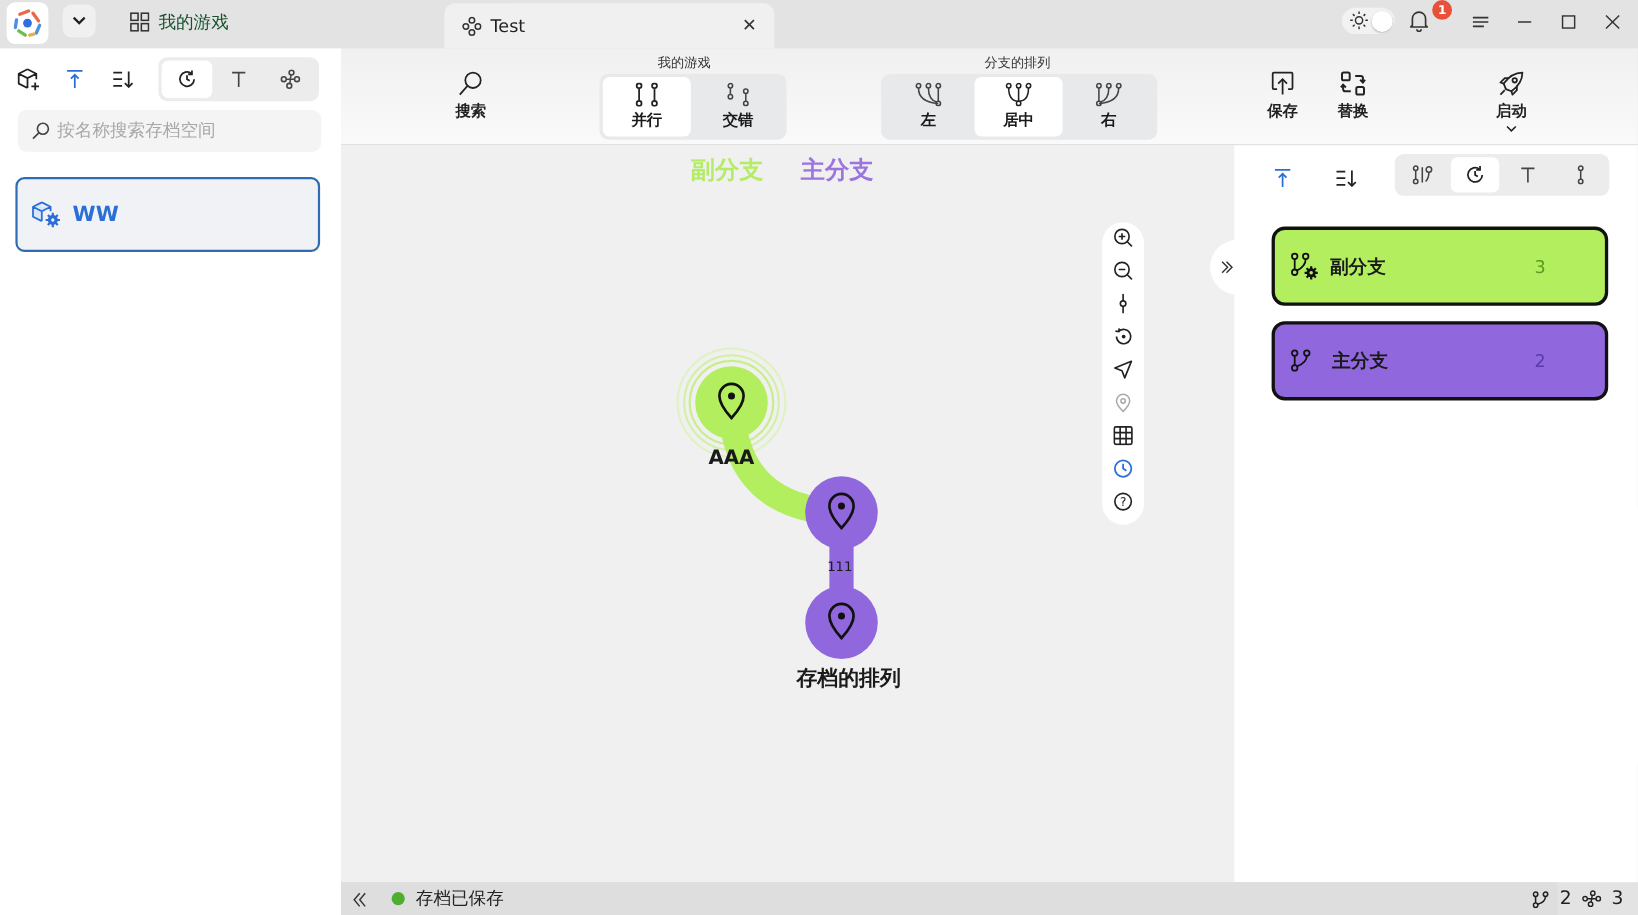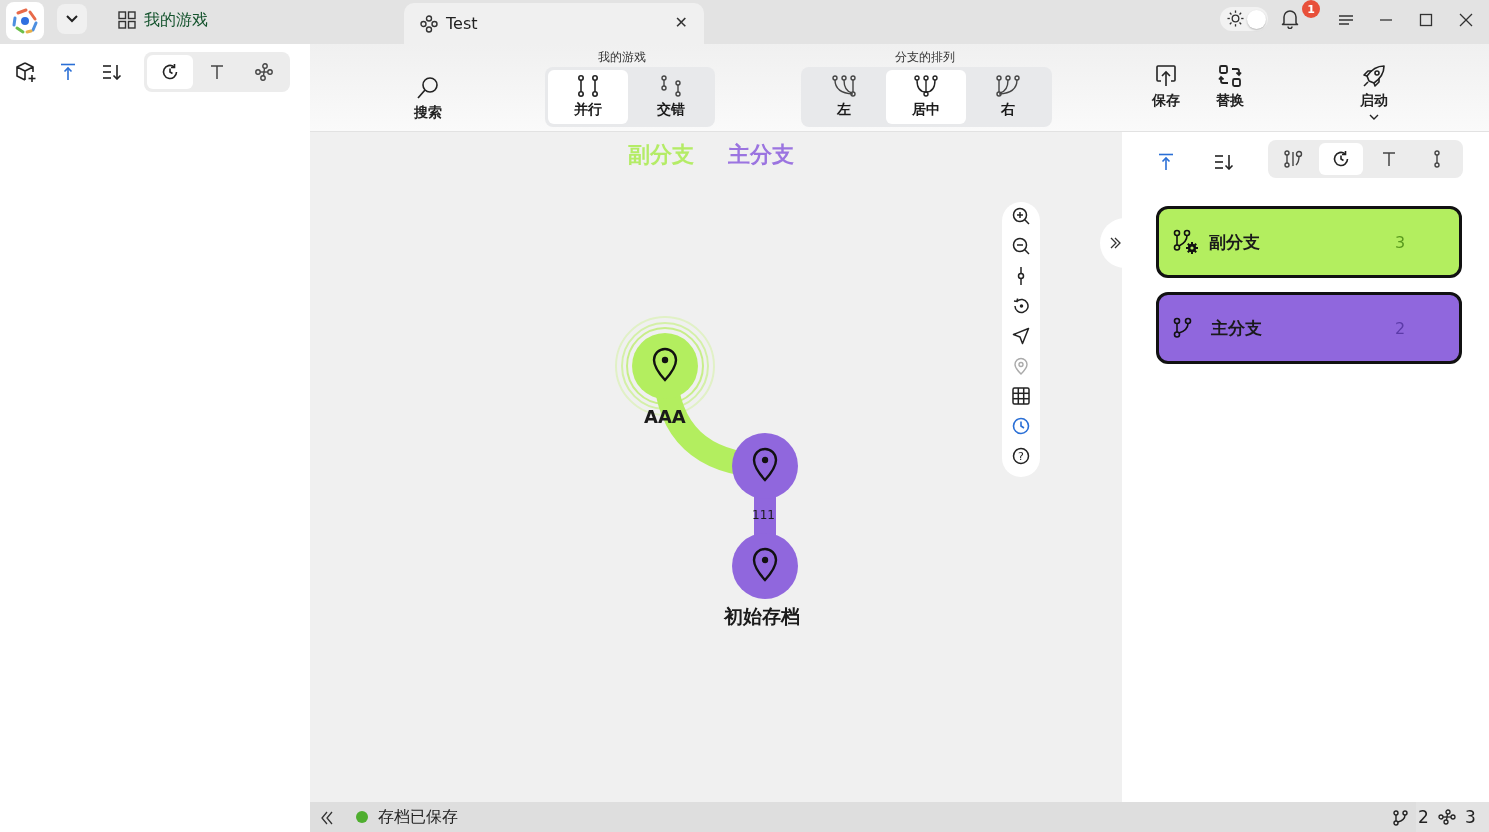--- a/index.html
+++ b/index.html
@@ -205,24 +205,47 @@
             <circle cx="11" cy="3" r="2.2"></circle>
             <circle cx="4" cy="9" r="2.2"></circle>
             <circle cx="16" cy="9" r="2.2"></circle>
             <circle cx="9" cy="15" r="2.2"></circle>
             <line x1="6.2" y1="9" x2="13.8" y2="9"></line>
             <line x1="10.5" y1="5.2" x2="9.5" y2="12.8"></line>
           </g>
       </svg>
     </div>
   </div>
+  <div class="search-box">
+    <svg width="18" height="18" viewBox="0 0 18 18">
+      <circle cx="11" cy="7" r="5" stroke="#444" fill="none" stroke-width="1.5"></circle>
+        <line x1="7.5" y1="10.5" x2="2" y2="16" stroke="#444" stroke-width="1.5"></line>
+    </svg>
+    <span>按名称搜索存档空间</span>
+  </div>
+  <div class="ws-card">
+    <svg width="28" height="26" viewBox="0 0 28 26">
+      <path d="M10 2 L18 6 L18 10 M10 2 L2 6 L2 15 L10 19 M2 6 L10 10 L18 6 M10 10 L10 19" stroke="#2a6fd6" fill="#dbe7f8" stroke-width="1.6" stroke-linejoin="round"></path>
+      <circle cx="20" cy="18" r="4.5" fill="#2a6fd6"></circle>
+      <circle cx="20" cy="18" r="1.6" fill="#f0f2f5"></circle>
+      <g stroke="#2a6fd6" stroke-width="2">
+          <line x1="20" y1="11.5" x2="20" y2="24.5"></line>
+          <line x1="13.5" y1="18" x2="26.5" y2="18"></line>
+          <line x1="15.5" y1="13.5" x2="24.5" y2="22.5"></line>
+          <line x1="24.5" y1="13.5" x2="15.5" y2="22.5"></line>
+        </g>
+      <circle cx="20" cy="18" r="3.5" fill="#2a6fd6"></circle>
+        <circle cx="20" cy="18" r="1.5" fill="#f0f2f5"></circle>
+    </svg>
+    <span class="label">WW</span>
+  </div>
 </div>
 
 <div class="toolbar">
-  <div class="tb-btn" style="left:104px; top:32px;">
+  <div class="tb-btn" style="left:104px; top:20px;">
     <svg width="24" height="24" viewBox="0 0 24 24">
       <circle cx="14" cy="9" r="7" stroke="#222" fill="none" stroke-width="1.6"></circle>
         <line x1="9" y1="14" x2="2" y2="22" stroke="#222" stroke-width="1.6"></line>
     </svg>
     <span>搜索</span>
   </div>
 
   <div class="group-label" style="left:288px;">我的游戏</div>
   <div class="seg-group" style="left:235px; width:170px;">
     <div class="opt active" style="left:3px; width:80px;">
@@ -358,21 +381,21 @@
       <path d="M355 248 Q344 236 344 228 A11 11 0 0 1 366 228 Q366 236 355 248 Z"></path>
       <path d="M455 348 Q444 336 444 328 A11 11 0 0 1 466 328 Q466 336 455 348 Z"></path>
       <path d="M455 448 Q444 436 444 428 A11 11 0 0 1 466 428 Q466 436 455 448 Z"></path>
     </g>
     <circle cx="355" cy="228" r="3.2" fill="#111"></circle>
     <circle cx="455" cy="328" r="3.2" fill="#111"></circle>
     <circle cx="455" cy="428" r="3.2" fill="#111"></circle>
   </svg>
   <div class="node-label" style="left:334px; top:274px; font-size:18px;">AAA</div>
   <div class="node-label" style="left:442px; top:376px; font-size:12px; font-weight:normal;">111</div>
-  <div class="node-label" style="left:414px; top:472px; font-size:19px;">初始存档</div>
+  <div class="node-label" style="left:414px; top:472px; font-size:19px;">存档的排列</div>
 
   <div class="zoom-bar">
     <div class="zi" style="top:4px;">
       <svg width="18" height="18" viewBox="0 0 18 18">
           <g stroke="#222" stroke-width="1.5" fill="none">
             <circle cx="8" cy="8" r="6.5"></circle>
             <line x1="12.8" y1="12.8" x2="17" y2="17"></line>
             <line x1="5" y1="8" x2="11" y2="8"></line>
             <line x1="8" y1="5" x2="8" y2="11"></line>
           </g>

